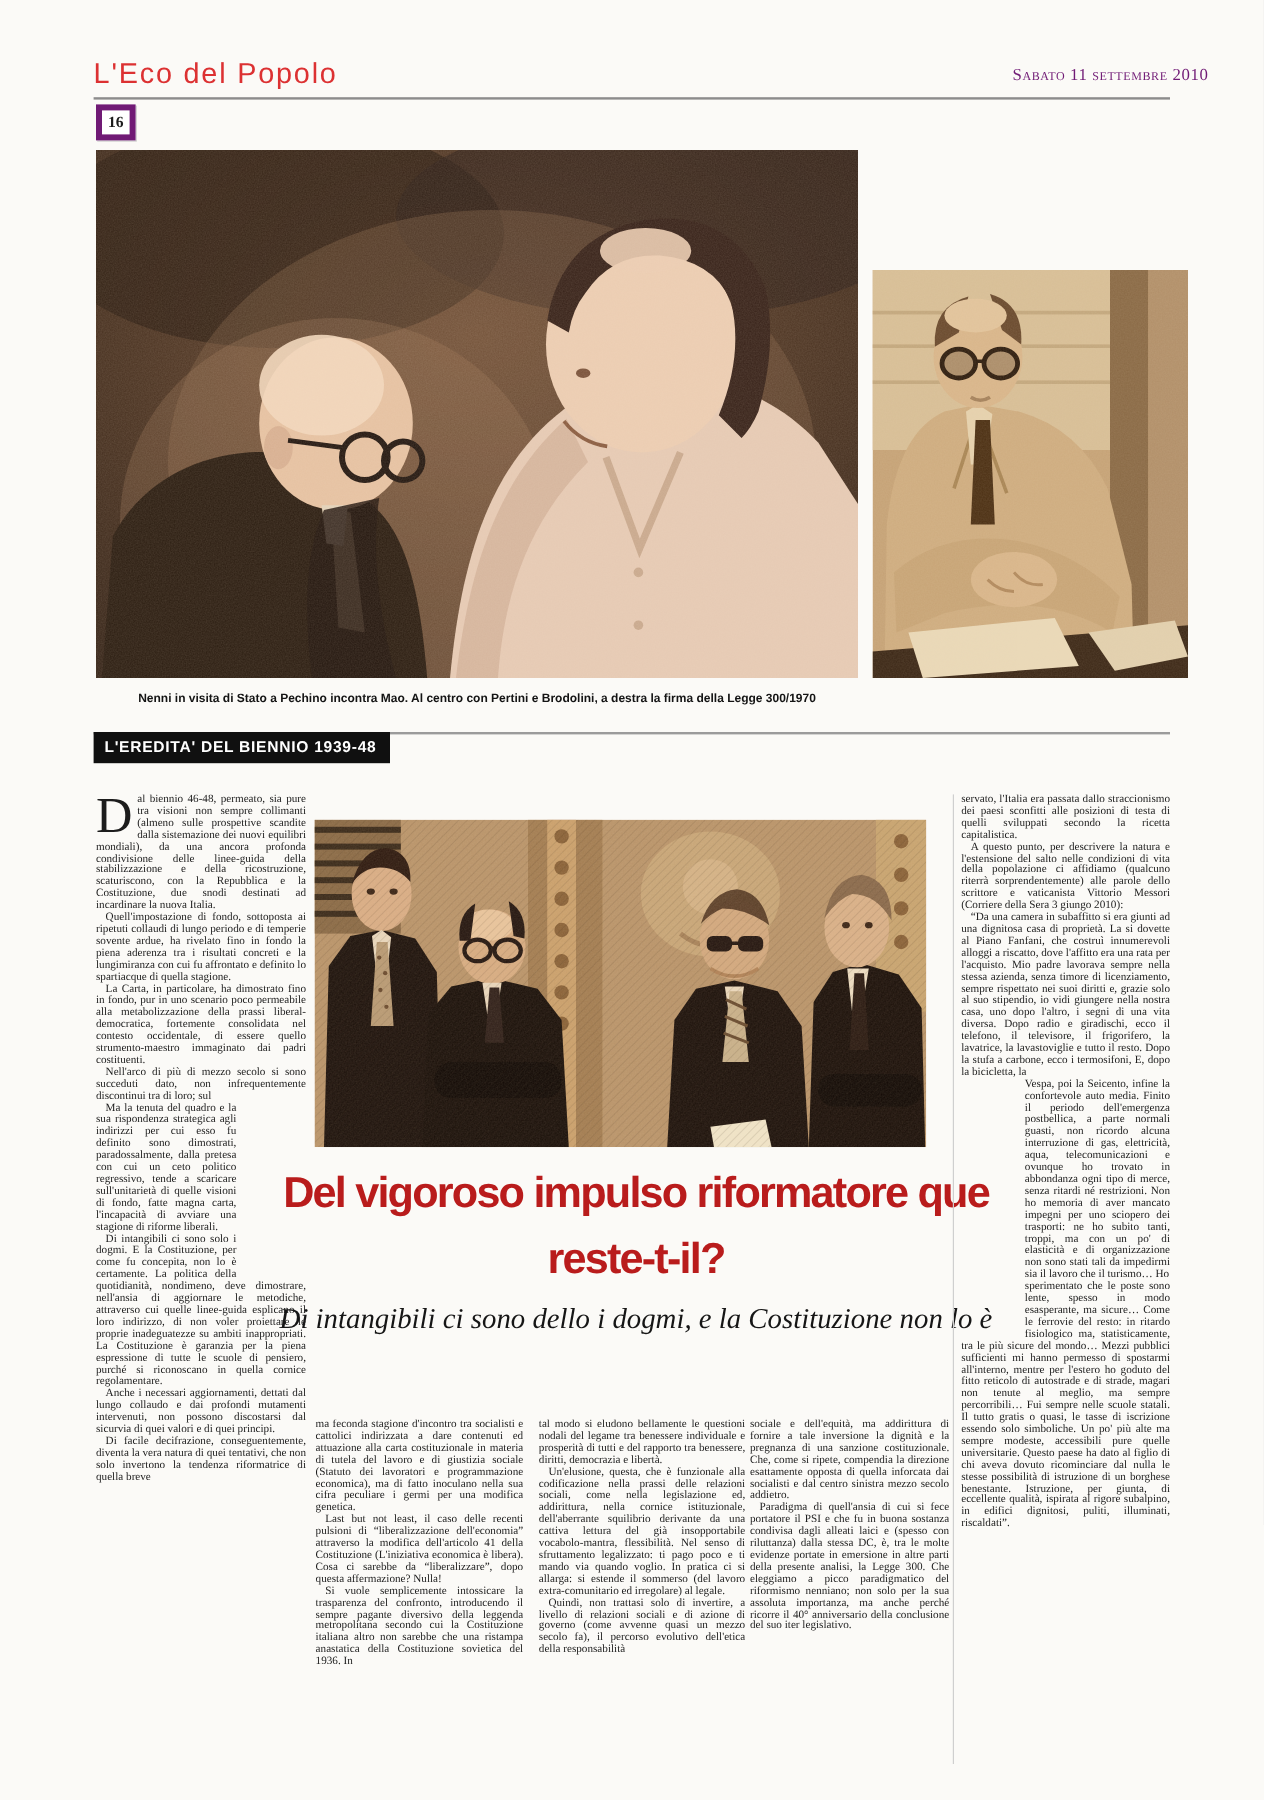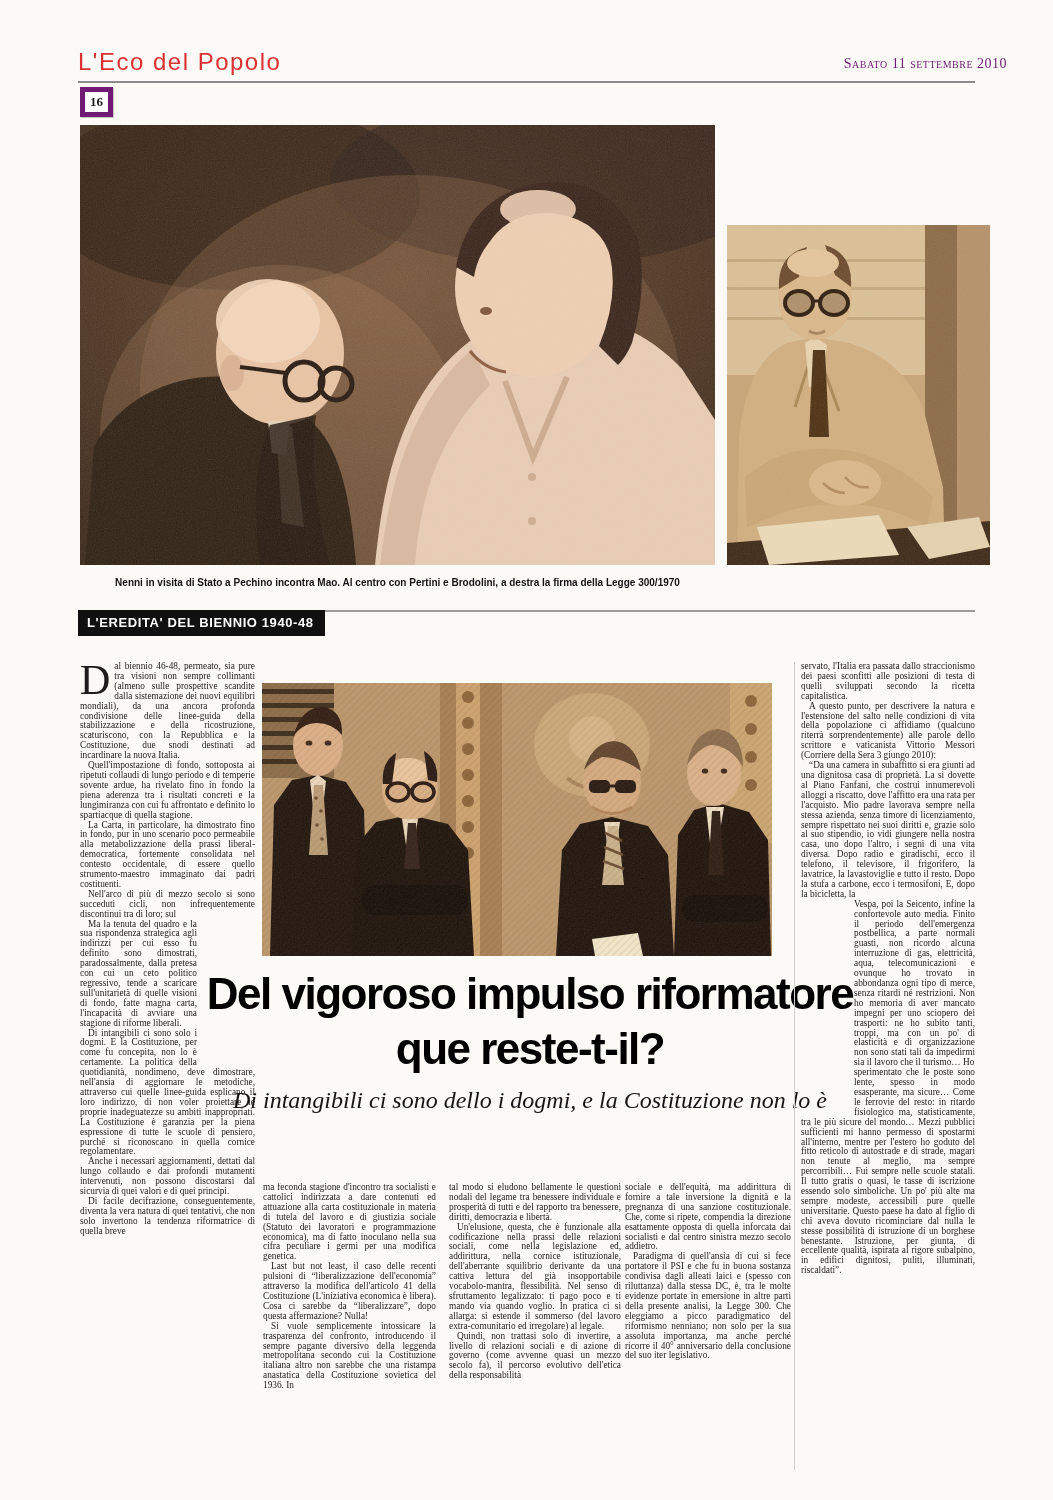--- a/index.html
+++ b/index.html
@@ -26,22 +26,22 @@
   .caption{left:80px;top:577px;width:635px;text-align:center;font-family:"Liberation Sans",sans-serif;
      font-weight:700;font-size:10px;color:#141414;}
 
   .section-rule{left:78px;width:897px;top:610px;height:2px;background:#9b9b9b;}
   .section-banner{left:78px;top:610px;width:247px;height:26px;background:var(--banner_bg,#101010);
      color:#fff;font-family:"Liberation Sans",sans-serif;font-weight:700;font-size:13px;
      letter-spacing:0.6px;line-height:26px;padding-left:9px;box-sizing:border-box;}
 
   
   .headline-block{left:198px;top:966px;width:664px;text-align:center;}
-  .headline{font-family:"Liberation Sans",sans-serif;font-weight:700;font-size:44px;line-height:55px;
-     letter-spacing:-1.5px;color:#000000;}
+  .headline{font-family:"Liberation Sans",sans-serif;font-weight:700;font-size:36px;line-height:55px;
+     letter-spacing:-1.5px;color:#b91c1c;}
   .subhead{margin-top:9px;font-family:"Liberation Serif",serif;font-style:italic;font-size:24px;
      line-height:30px;color:#161616;white-space:nowrap;}
 
   
   .col{font-size:9.3px;line-height:9.9px;text-align:justify;overflow:hidden;}
   .col p{margin:0;}
   .col p.ind{text-indent:8px;}
   .col-1{left:80px;top:662px;width:175px;height:828px;}
   .col-5{left:801px;top:662px;width:174px;height:828px;}
   .col-2{left:263px;top:1183px;width:173px;height:292px;}
@@ -144,21 +144,21 @@
       <path d="M0,318 L263,296 L263,340 L0,340 Z" fill="#3c2817"></path>
       <path d="M30,302 L152,290 L172,330 L42,340 Z" fill="#ead9b8"></path>
       <path d="M180,302 L252,292 L263,322 L202,334 Z" fill="#e2d0ae"></path>
       <rect width="263" height="340" filter="url(#grain2)" opacity="0.5"></rect>
     </svg>
   </div>
 
   <div class="abs caption">Nenni in visita di Stato a Pechino incontra Mao. Al centro con Pertini e Brodolini, a destra la firma della Legge 300/1970</div>
 
   <div class="abs section-rule"></div>
-  <div class="abs section-banner">L'EREDITA' DEL BIENNIO 1940-48</div>
+  <div class="abs section-banner">L'EREDITA' DEL BIENNIO 1939-48</div>
 
   <div class="abs photo photo-group">
     <svg viewBox="0 0 510 273" preserveAspectRatio="none">
       <defs>
         <filter id="grain3" x="0" y="0" width="100%" height="100%">
           <feTurbulence type="fractalNoise" baseFrequency="0.8" numOctaves="2" stitchTiles="stitch"></feTurbulence>
           <feColorMatrix type="matrix" values="0 0 0 0 0.85 0 0 0 0 0.68 0 0 0 0 0.48 0 0 0 0.25 0"></feColorMatrix>
         </filter>
         <pattern id="diag" width="5" height="5" patternUnits="userSpaceOnUse" patternTransform="rotate(45)">
           <rect width="5" height="5" fill="none"></rect>
@@ -255,21 +255,21 @@
     <div class="headline">Del vigoroso impulso riformatore que reste-t-il?</div>
     <div class="subhead">Di intangibili ci sono dello i dogmi, e la Costituzione non lo è</div>
   </div>
 
   <div class="abs col-rule"></div>
 
   <div class="abs col col-1">
     <p><span class="dropcap">D</span><span>al biennio 46-48, permeato, sia pure tra visioni non sempre collimanti (almeno sulle prospettive scandite dalla sistemazione dei nuovi equilibri mondiali), da una ancora profonda condivisione delle linee-guida della stabilizzazione e della ricostruzione, scaturiscono, con la Repubblica e la Costituzione, due snodi destinati ad incardinare la nuova Italia.</span></p>
     <p class="ind">Quell'impostazione di fondo, sottoposta ai ripetuti collaudi di lungo periodo e di temperie sovente ardue, ha rivelato fino in fondo la piena aderenza tra i risultati concreti e la lungimiranza con cui fu affrontato e definito lo spartiacque di quella stagione.</p>
     <p class="ind">La Carta, in particolare, ha dimostrato fino in fondo, pur in uno scenario poco permeabile alla metabolizzazione della prassi liberal-democratica, fortemente consolidata nel contesto occidentale, di essere quello strumento-maestro immaginato dai padri costituenti.</p>
-    <p class="ind">Nell'arco di più di mezzo secolo si sono succeduti cicli, non infrequentemente discontinui tra di loro; sul</p>
+    <p class="ind">Nell'arco di più di mezzo secolo si sono succeduti dato, non infrequentemente discontinui tra di loro; sul</p>
     <div class="spacer-right"></div>
     <p class="ind">Ma la tenuta del quadro e la sua rispondenza strategica agli indirizzi per cui esso fu definito sono dimostrati, paradossalmente, dalla pretesa con cui un ceto politico regressivo, tende a scaricare sull'unitarietà di quelle visioni di fondo, fatte magna carta, l'incapacità di avviare una stagione di riforme liberali.</p>
     <p class="ind">Di intangibili ci sono solo i dogmi. E la Costituzione, per come fu concepita, non lo è certamente. La politica della quotidianità, nondimeno, deve dimostrare, nell'ansia di aggiornare le metodiche, attraverso cui quelle linee-guida esplicano il loro indirizzo, di non voler proiettare le proprie inadeguatezze su ambiti inappropriati. La Costituzione è garanzia per la piena espressione di tutte le scuole di pensiero, purché si riconoscano in quella cornice regolamentare.</p>
     <p class="ind">Anche i necessari aggiornamenti, dettati dal lungo collaudo e dai profondi mutamenti intervenuti, non possono discostarsi dal sicurvia di quei valori e di quei principi.</p>
     <p class="ind">Di facile decifrazione, conseguentemente, diventa la vera natura di quei tentativi, che non solo invertono la tendenza riformatrice di quella breve</p>
   </div>
 
   <div class="abs col col-2">
     <p>ma feconda stagione d'incontro tra socialisti e cattolici indirizzata a dare contenuti ed attuazione alla carta costituzionale in materia di tutela del lavoro e di giustizia sociale (Statuto dei lavoratori e programmazione economica), ma di fatto inoculano nella sua cifra peculiare i germi per una modifica genetica.</p>
     <p class="ind">Last but not least, il caso delle recenti pulsioni di “liberalizzazione dell'economia” attraverso la modifica dell'articolo 41 della Costituzione (L'iniziativa economica è libera). Cosa ci sarebbe da “liberalizzare”, dopo questa affermazione? Nulla!</p>

